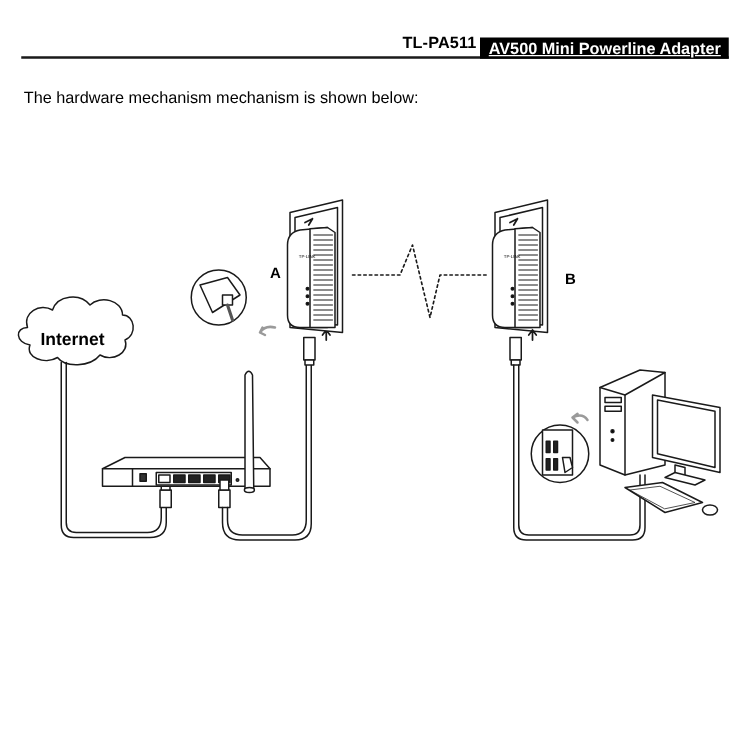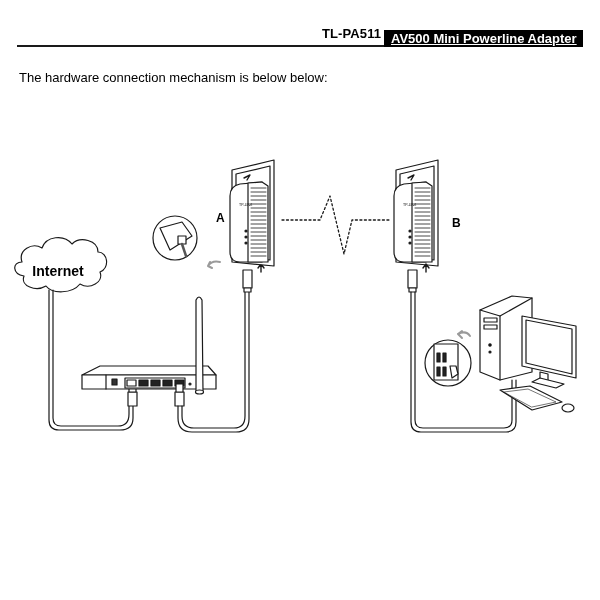--- a/index.html
+++ b/index.html
@@ -12,21 +12,21 @@
     .intro { position: absolute; left: 19px; top: 70px; font-size: 13px; }
     svg.diagram { position: absolute; left: 0; top: 0; }
     .lbl { font-family: "Liberation Sans", sans-serif; font-weight: bold; }
   </style>
 </head>
 <body>
 
 <div class="header-rule"></div>
 <div class="model">TL-PA511</div>
 <div class="title-box">AV500 Mini Powerline Adapter</div>
-<div class="intro">The hardware connection mechanism is below below:</div>
+<div class="intro">The hardware mechanism mechanism is shown below:</div>
 
 <svg class="diagram" width="600" height="600" viewBox="0 0 600 600" fill="none" stroke="#1a1a1a" stroke-width="1.2" stroke-linejoin="round" stroke-linecap="round">
 
   <g>
     <path d="M22,262 C18,250 32,242 42,248 C46,236 64,234 72,244 C80,236 98,240 98,252 C108,252 110,268 100,272 C104,282 90,290 80,284 C72,294 52,294 46,286 C36,292 20,286 24,276 C12,274 12,262 22,262 Z" fill="#fff"></path>
     <text class="lbl" x="58" y="276" text-anchor="middle" font-size="14" fill="#000" stroke="none">Internet</text>
   </g>
 
   <g>
     <path d="M49,290 L49,420 Q49,430 59,430 L120,430 Q133,430 133,418 L133,406"></path>

